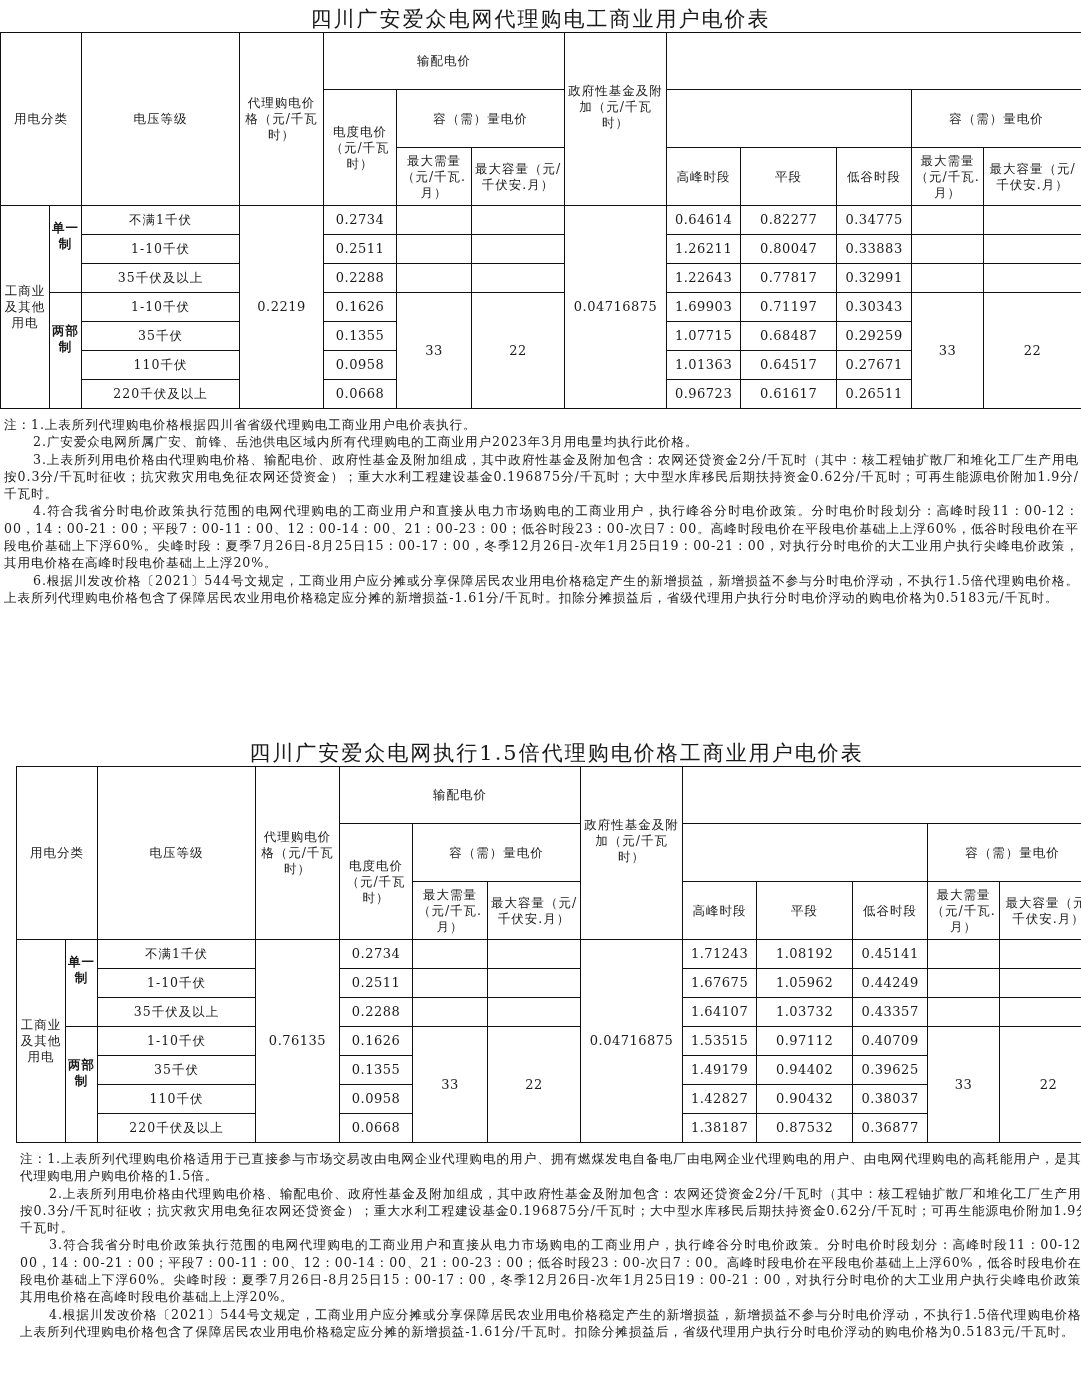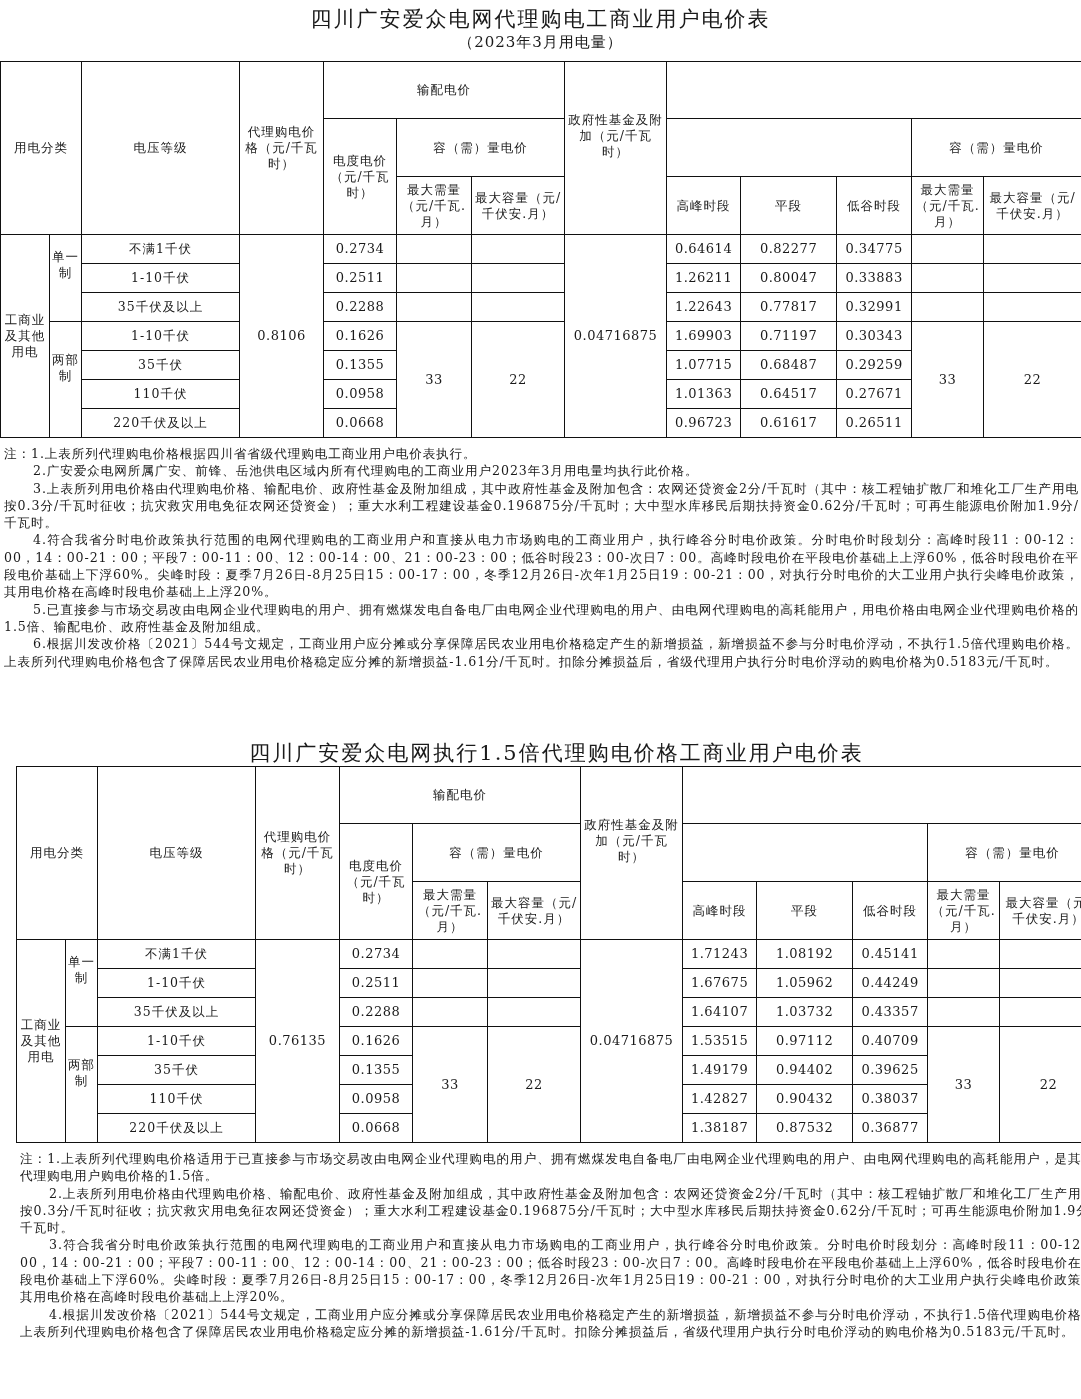--- a/index.html
+++ b/index.html
@@ -23,35 +23,34 @@
   table.price td {
     border: 1.3px solid #111; text-align: center; vertical-align: middle;
     padding: 0 2px; line-height: 16px; overflow: hidden;
   }
   table.price tr.h1 td, table.price tr.h2 td, table.price tr.h3 td { }
   tr.h1 { height: 57px; }
   tr.h2 { height: 58px; }
   tr.h3 { height: 58px; }
   tr.dr { height: 29px; }
   td.num { font-family: "DejaVu Serif", "Liberation Serif", serif; font-size: 13px; letter-spacing: 0.5px; }
-  td.vert { line-height: 18px; padding: 0; }
+  td.vert { line-height: 18px; padding: 0; font-weight: bold; }
   td.cat { line-height: 18px; padding: 0 4px; }
   .notes {
     font-size: 12.6px; line-height: 17.3px; letter-spacing: 0.9px; padding: 0 2px 0 4px;
     text-align: justify;
   }
   .notes p { margin: 0; }
   .notes p.indent { text-indent: 2.3em; }
 </style>
 </head>
 <body>
 
 <div class="section" style="top:6px;">
   <div class="title">四川广安爱众电网代理购电工商业用户电价表</div>
-  <div class="subtitle" style="margin-bottom:7px;">（2023年3月用电量）</div>
   <table class="price">
     <colgroup>
       <col style="width:49px">
         <col style="width:32px">
         <col style="width:158px">
         <col style="width:84px">
       <col style="width:73px">
         <col style="width:75px">
         <col style="width:93px">
         <col style="width:102px">
@@ -82,21 +81,21 @@
       <td>高峰时段</td>
       <td>平段</td>
       <td>低谷时段</td>
       <td>最大需量（元/千瓦.月）</td>
       <td>最大容量（元/千伏安.月）</td>
     </tr>
     <tr class="dr">
       <td rowspan="7" class="cat">工商业及其他用电</td>
       <td rowspan="3" class="vert" style="vertical-align:top;padding-top:14px;">单一制</td>
       <td>不满1千伏</td>
-      <td rowspan="7" class="num">0.8106</td>
+      <td rowspan="7" class="num">0.2219</td>
       <td class="num">0.2734</td>
       <td></td>
       <td></td>
       <td rowspan="7" class="num">0.04716875</td>
       <td class="num">0.64614</td>
       <td class="num">0.82277</td>
       <td class="num">0.34775</td>
       <td></td>
       <td></td>
     </tr>
@@ -155,21 +154,20 @@
       <td class="num">0.61617</td>
       <td class="num">0.26511</td>
     </tr>
   </tbody>
     </table>
   <div class="notes" style="margin-top:7px;">
     <p>注：1.上表所列代理购电价格根据四川省省级代理购电工商业用户电价表执行。</p>
     <p class="indent">2.广安爱众电网所属广安、前锋、岳池供电区域内所有代理购电的工商业用户2023年3月用电量均执行此价格。</p>
     <p class="indent">3.上表所列用电价格由代理购电价格、输配电价、政府性基金及附加组成，其中政府性基金及附加包含：农网还贷资金2分/千瓦时（其中：核工程铀扩散厂和堆化工厂生产用电按0.3分/千瓦时征收；抗灾救灾用电免征农网还贷资金）；重大水利工程建设基金0.196875分/千瓦时；大中型水库移民后期扶持资金0.62分/千瓦时；可再生能源电价附加1.9分/千瓦时。</p>
     <p class="indent">4.符合我省分时电价政策执行范围的电网代理购电的工商业用户和直接从电力市场购电的工商业用户，执行峰谷分时电价政策。分时电价时段划分：高峰时段11：00-12：00，14：00-21：00；平段7：00-11：00、12：00-14：00、21：00-23：00；低谷时段23：00-次日7：00。高峰时段电价在平段电价基础上上浮60%，低谷时段电价在平段电价基础上下浮60%。尖峰时段：夏季7月26日-8月25日15：00-17：00，冬季12月26日-次年1月25日19：00-21：00，对执行分时电价的大工业用户执行尖峰电价政策，其用电价格在高峰时段电价基础上上浮20%。</p>
-    <p class="indent">5.已直接参与市场交易改由电网企业代理购电的用户、拥有燃煤发电自备电厂由电网企业代理购电的用户、由电网代理购电的高耗能用户，用电价格由电网企业代理购电价格的1.5倍、输配电价、政府性基金及附加组成。</p>
     <p class="indent">6.根据川发改价格〔2021〕544号文规定，工商业用户应分摊或分享保障居民农业用电价格稳定产生的新增损益，新增损益不参与分时电价浮动，不执行1.5倍代理购电价格。上表所列代理购电价格包含了保障居民农业用电价格稳定应分摊的新增损益-1.61分/千瓦时。扣除分摊损益后，省级代理用户执行分时电价浮动的购电价格为0.5183元/千瓦时。</p>
   </div>
 </div>
 
 <div class="section" style="top:740px;padding-left:16px;">
   <div class="title">四川广安爱众电网执行1.5倍代理购电价格工商业用户电价表</div>
   <table class="price">
     <colgroup>
       <col style="width:49px">
         <col style="width:32px">

